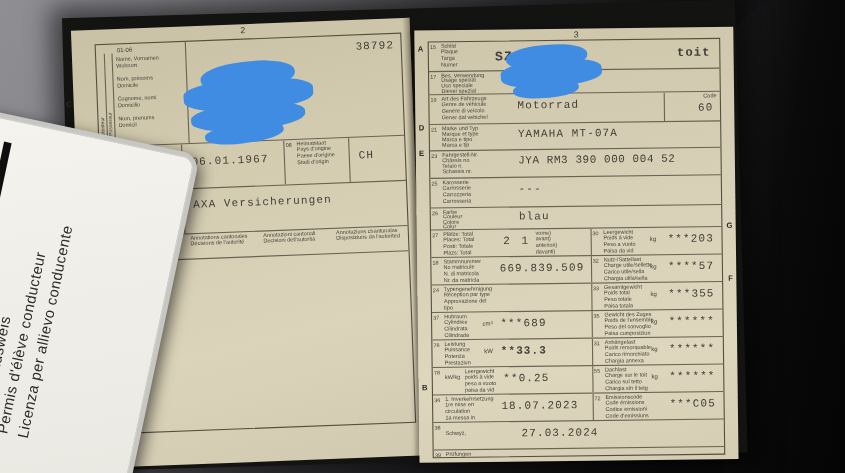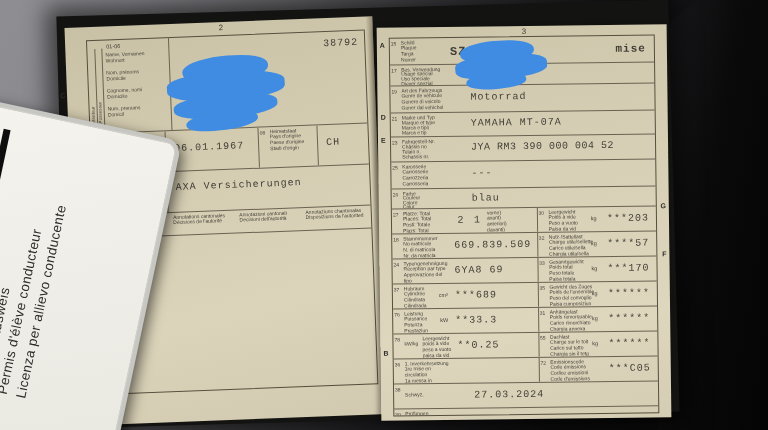--- a/index.html
+++ b/index.html
@@ -163,39 +163,43 @@
 
     <div class="box">
 
       <div class="row" style="flex:0 0 26px;position:relative;">
         <span class="fnum">15</span>
         <span class="flabels" style="flex:0 0 34px;">Schild
 Plaque
 Targa
 Numer</span>
         <span class="fvalue mono" style="font-weight:bold;font-size:12px;padding-left:14px;padding-top:7px;">SZ</span>
-        <span class="fvalue mono" style="margin-left:auto;padding-right:8px;font-weight:bold;font-size:11px;padding-top:7px;">mise</span>
+        <span class="fvalue mono" style="margin-left:auto;padding-right:8px;font-weight:bold;font-size:11px;padding-top:7px;">toit</span>
       </div>
 
       <div class="row" style="flex:0 0 20px;">
         <span class="fnum">17</span>
         <span class="flabels" style="flex:0 0 60px;line-height:4.9px;">Bes. Verwendung
 Usage spécial
 Uso speciale
 Diever spezial</span>
         <span class="fvalue mono" style="flex:1;"></span>
       </div>
 
       <div class="row" style="flex:0 0 26px;">
         <span class="fnum">19</span>
         <span class="flabels" style="flex:0 0 60px;">Art des Fahrzeugs
 Genre de véhicule
 Genere di veicolo
 Gener dal vehichel</span>
         <span class="fvalue mono" style="flex:1;padding-left:8px;">Motorrad</span>
+        <span class="codecell">
+          <span class="ch">Code</span>
+          <span class="cv mono">60</span>
+        </span>
       </div>
 
       <div class="row" style="flex:0 0 23px;">
         <span class="fnum">21</span>
         <span class="flabels" style="flex:0 0 60px;line-height:5.2px;">Marke und Typ
 Marque et type
 Marca e tipo
 Marca e tip</span>
         <span class="fvalue mono" style="flex:1;padding-left:8px;padding-top:5px;">YAMAHA MT-07A</span>
       </div>
@@ -270,29 +274,28 @@
         </span>
       </div>
 
       <div class="row" style="flex:0 0 24px;">
         <span class="half-l">
           <span class="fnum">24</span>
           <span class="flabels" style="flex:0 0 44px;">Typengenehmigung
 Réception par type
 Approvazione del tipo
 Approvaziun dal tip</span>
-          <span class="fvalue mono" style="padding-left:6px;">6YA8 69</span>
         </span>
         <span class="half-r">
           <span class="fnum">33</span>
           <span class="flabels" style="flex:0 0 48px;">Gesamtgewicht
 Poids total
 Peso totale
 Paisa totala<span class="unit">kg</span></span>
-          <span class="fvalue mono">***170</span>
+          <span class="fvalue mono">***355</span>
         </span>
       </div>
 
       <div class="row" style="flex:0 0 24px;">
         <span class="half-l">
           <span class="fnum">37</span>
           <span class="flabels" style="flex:0 0 44px;">Hubraum
 Cylindrée
 Cilindrata
 Cilindrada<span class="unit">cm³</span></span>
@@ -308,21 +311,21 @@
         </span>
       </div>
 
       <div class="row" style="flex:0 0 24px;">
         <span class="half-l">
           <span class="fnum">76</span>
           <span class="flabels" style="flex:0 0 44px;">Leistung
 Puissance
 Potenza
 Prestaziun<span class="unit">kW</span></span>
-          <span class="fvalue mono" style="padding-left:6px;">**33.3</span>
+          <span class="fvalue mono" style="padding-left:6px;font-weight:bold;">**33.3</span>
         </span>
         <span class="half-r">
           <span class="fnum">31</span>
           <span class="flabels" style="flex:0 0 48px;">Anhängelast
 Poids remorquable
 Carico rimorchiato
 Chargia annexa<span class="unit">kg</span></span>
           <span class="fvalue mono">******</span>
         </span>
       </div>
@@ -347,20 +350,21 @@
         </span>
       </div>
 
       <div class="row" style="flex:0 0 24px;">
         <span class="half-l">
           <span class="fnum">36</span>
           <span class="flabels" style="flex:0 0 44px;">1. Inverkehrsetzung
 1re mise en circulation
 1a messa in circolazione
 1a missa en circulaziun</span>
+          <span class="fvalue mono" style="padding-left:6px;">18.07.2023</span>
         </span>
         <span class="half-r">
           <span class="fnum">72</span>
           <span class="flabels" style="flex:0 0 48px;">Emissionscode
 Code émissions
 Codice emissioni
 Code d'emissiuns</span>
           <span class="fvalue mono">***C05</span>
         </span>
       </div>

